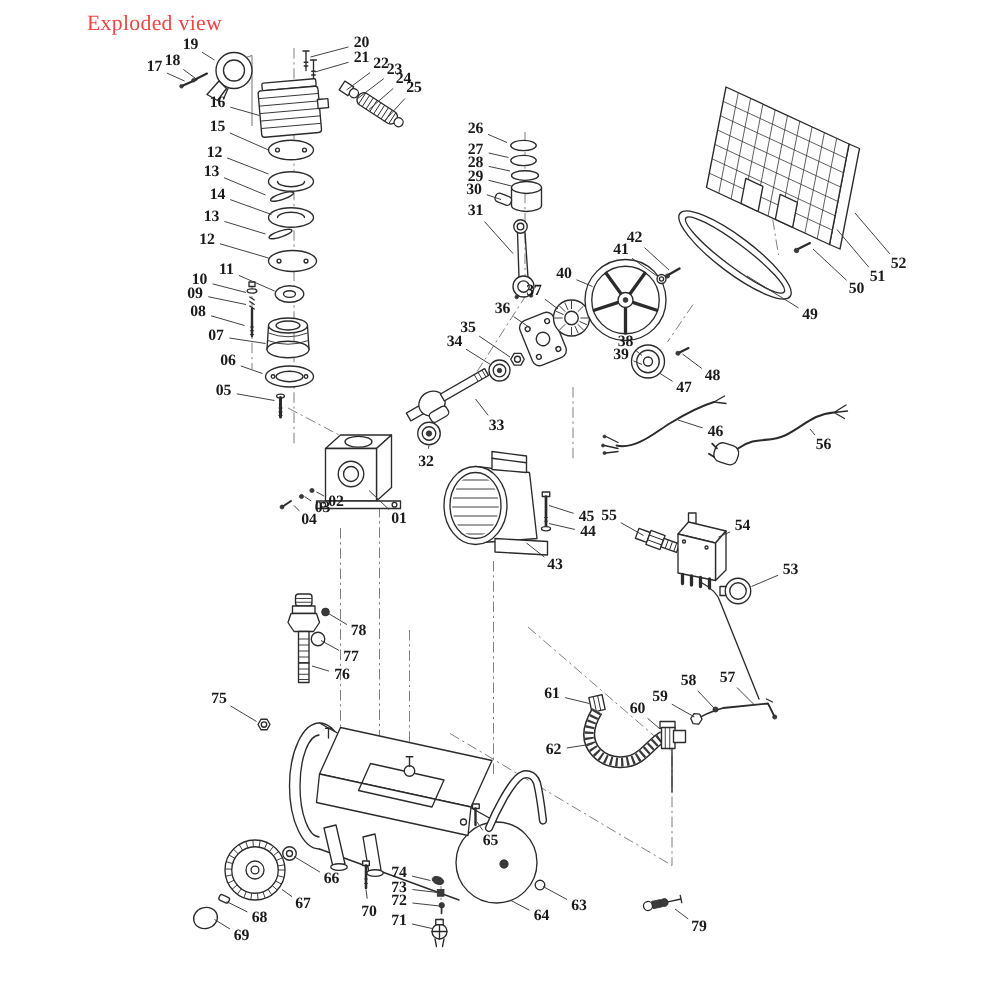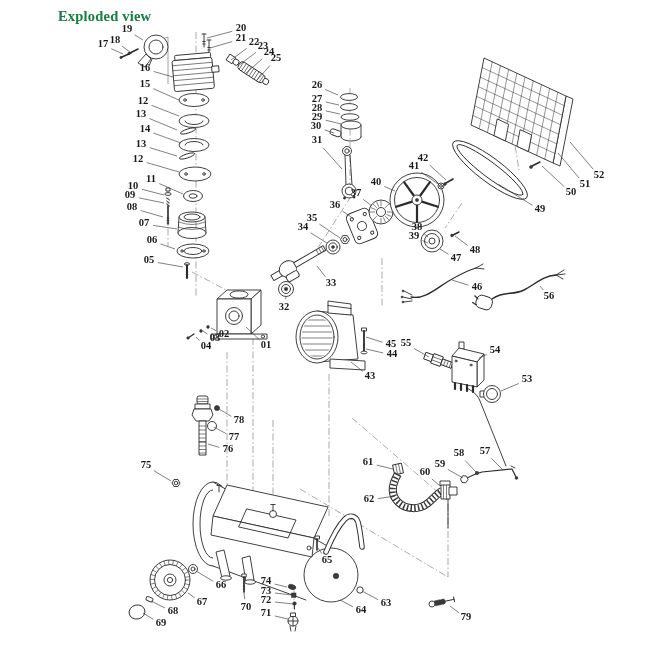--- a/index.html
+++ b/index.html
@@ -1,18 +1,18 @@
 <!DOCTYPE html>
 <html><head>
 <meta charset="utf-8">
 <style>
   html,body{margin:0;padding:0;background:#fff;}
   #stage{position:relative;width:661px;height:661px;background:#fff;overflow:hidden;
          font-family:"Liberation Serif",serif;}
-  #title{position:absolute;left:58px;top:8px;font-weight:bold;font-size:14.5px;color:#15803d;
+  #title{position:absolute;left:58px;top:8px;font-weight:normal;font-size:14.5px;color:#ef4444;
          letter-spacing:.2px;}
   svg text.plabel{font-family:"Liberation Serif",serif;font-size:10.5px;font-weight:700;
          fill:#1a1a1a;text-anchor:middle;dominant-baseline:middle;}
   .pt {fill:none;stroke:#2b2b2b;stroke-width:.9;stroke-linecap:round;stroke-linejoin:round;}
   .ptf{fill:#ffffff;stroke:#2b2b2b;stroke-width:.9;stroke-linejoin:round;}
   .dk {fill:#3a3a3a;stroke:#2b2b2b;stroke-width:.5;}
   .fin{fill:none;stroke:#2b2b2b;stroke-width:.6;}
   .cl {fill:none;stroke:#707070;stroke-width:.6;stroke-dasharray:7 2.5 1.5 2.5;}
   .thin{fill:none;stroke:#555;stroke-width:.55;}
   .leader{stroke:#3d3d3d;stroke-width:.65;}

